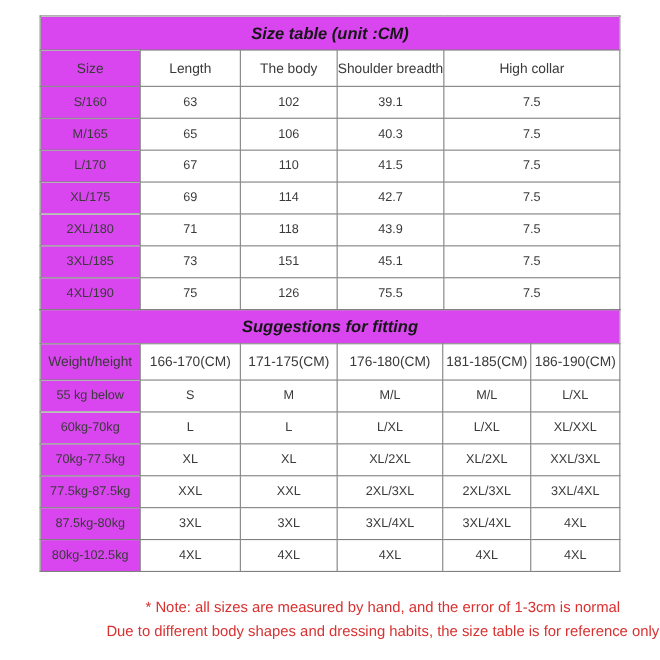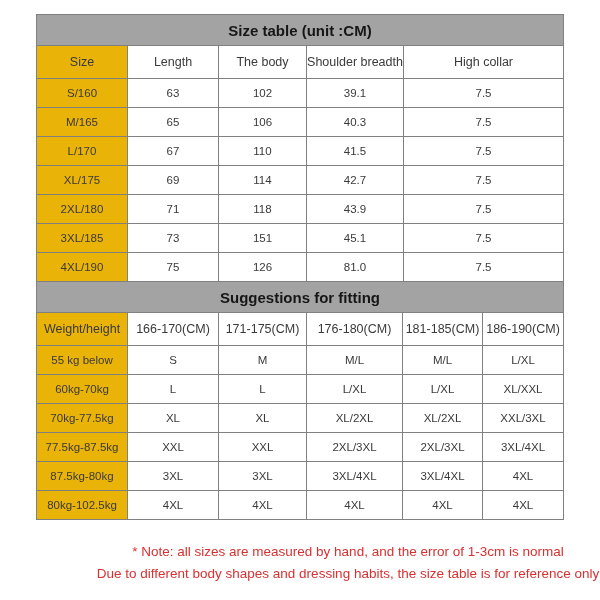--- a/index.html
+++ b/index.html
@@ -28,35 +28,36 @@
   td {
     border: 1px solid #808080;
     text-align: center;
     vertical-align: middle;
     color: #3a3a3a;
     padding: 0;
     overflow: hidden;
     white-space: nowrap;
   }
   tr.title-row td {
-    background: #a3a3a3;
+    background: #d946ef;
     color: #161616;
     font-weight: bold;
     font-size: 15px;
     height: 30px;
+    font-style: italic;
   }
   tr.header-row td {
     height: 32px;
     font-size: 12.5px;
   }
   tr.data-row td {
     height: 28px;
     font-size: 11.5px;
   }
-  td.peach { background: #eab308; }
+  td.peach { background: #d946ef; }
   .notes {
     position: absolute;
     top: 541px; left: 0;
     width: 600px;
     text-align: center;
     color: #d93030;
     font-size: 13.5px;
     line-height: 22px;
     padding-left: 48px;
   }
@@ -125,21 +126,21 @@
         <td class="peach">3XL/185</td>
         <td>73</td>
         <td>151</td>
         <td>45.1</td>
         <td>7.5</td>
       </tr>
       <tr class="data-row">
         <td class="peach">4XL/190</td>
         <td>75</td>
         <td>126</td>
-        <td>81.0</td>
+        <td>75.5</td>
         <td>7.5</td>
       </tr>
     </tbody>
       </table>
 
     <table id="fitting-table">
       <colgroup>
         <col style="width:91px">
           <col style="width:91px">
           <col style="width:88px">

